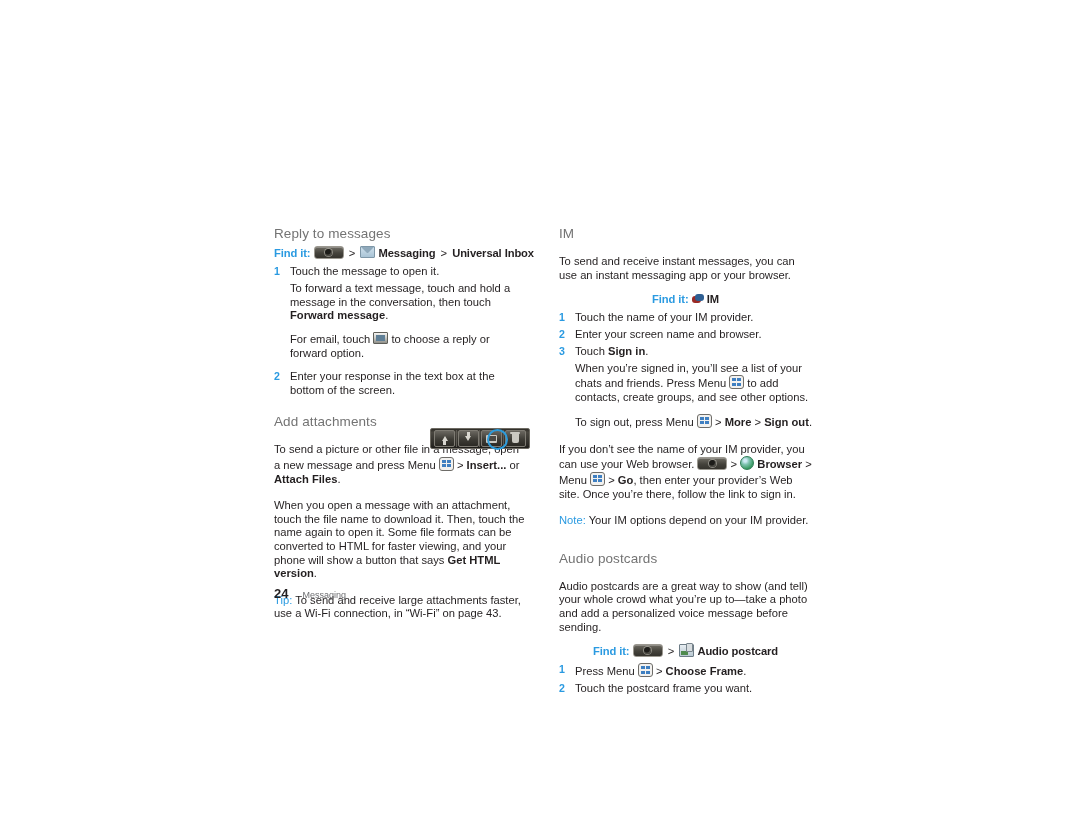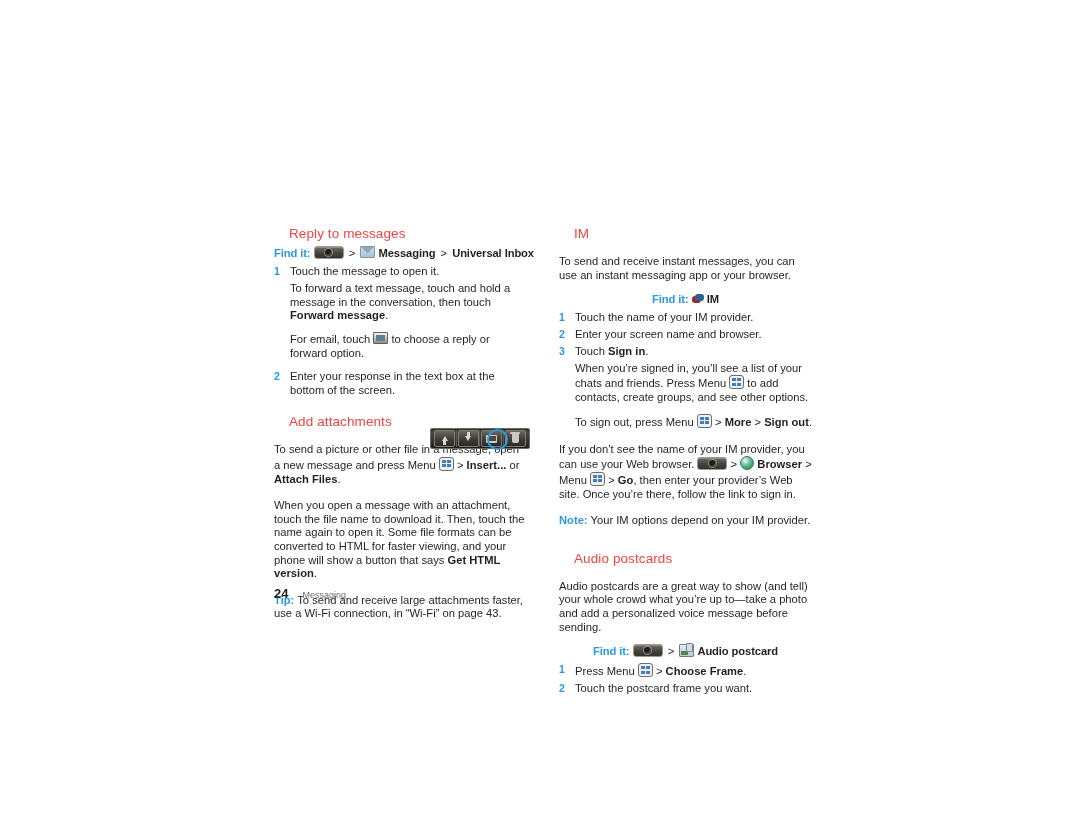--- a/index.html
+++ b/index.html
@@ -27,22 +27,22 @@
     position: absolute;
     top: 226px;
     width: 253px;
   }
   .col-left  { left: 274px; }
   .col-right { left: 559px; }
 
   h2.section {
     font-size: 13.5px;
     font-weight: 400;
-    color: #ef4444;
-    margin: 0 0 3px 15px;
+    color: #737373;
+    margin: 0 0 3px 0;
     letter-spacing: 0.1px;
     line-height: 16px;
   }
 
   .spacer-sec { height: 14px; }
 
   p {
     margin: 13px 0 9px 0;
     font-size: 11.2px;
     line-height: 13.6px;
@@ -80,21 +80,21 @@
     font-size: 10.6px;
   }
   .substep {
     padding-left: 16px;
     margin: 0 0 9px 0;
     font-size: 11.2px;
     line-height: 13.8px;
   }
 
   b { font-weight: bold; }
-  .tip-lbl, .note-lbl { color: #2a9ae1; font-weight: bold; text-align: center; }
+  .tip-lbl, .note-lbl { color: #2a9ae1; font-weight: normal; text-align: center; }
 
   
   .ico {
     display: inline-block;
     vertical-align: -3px;
   }
 
   
   .ico-home {
     width: 28px; height: 11px;

